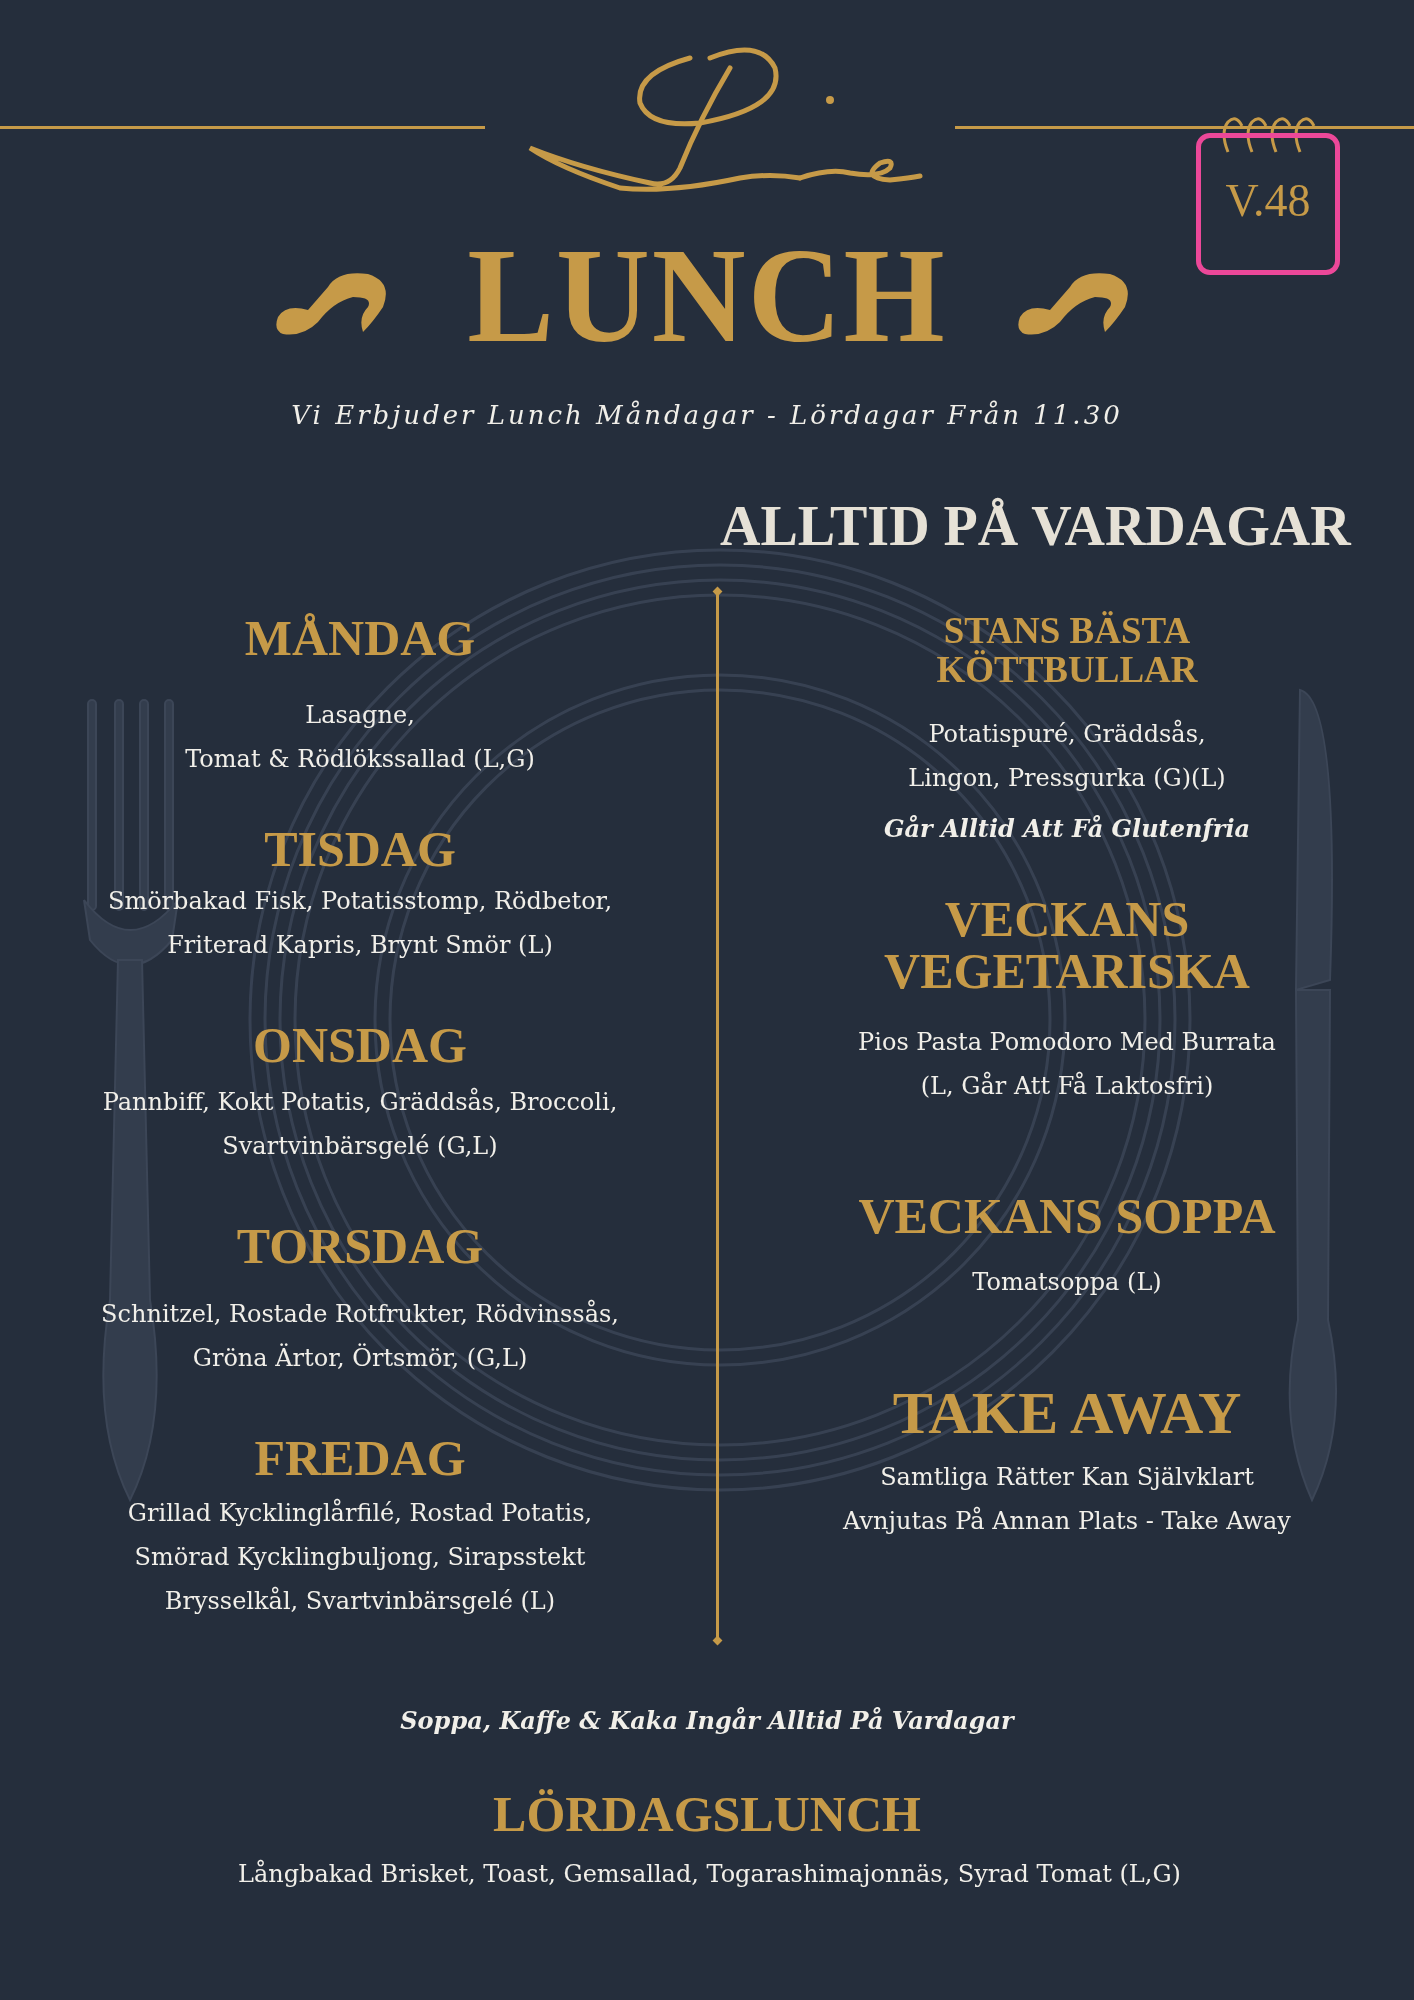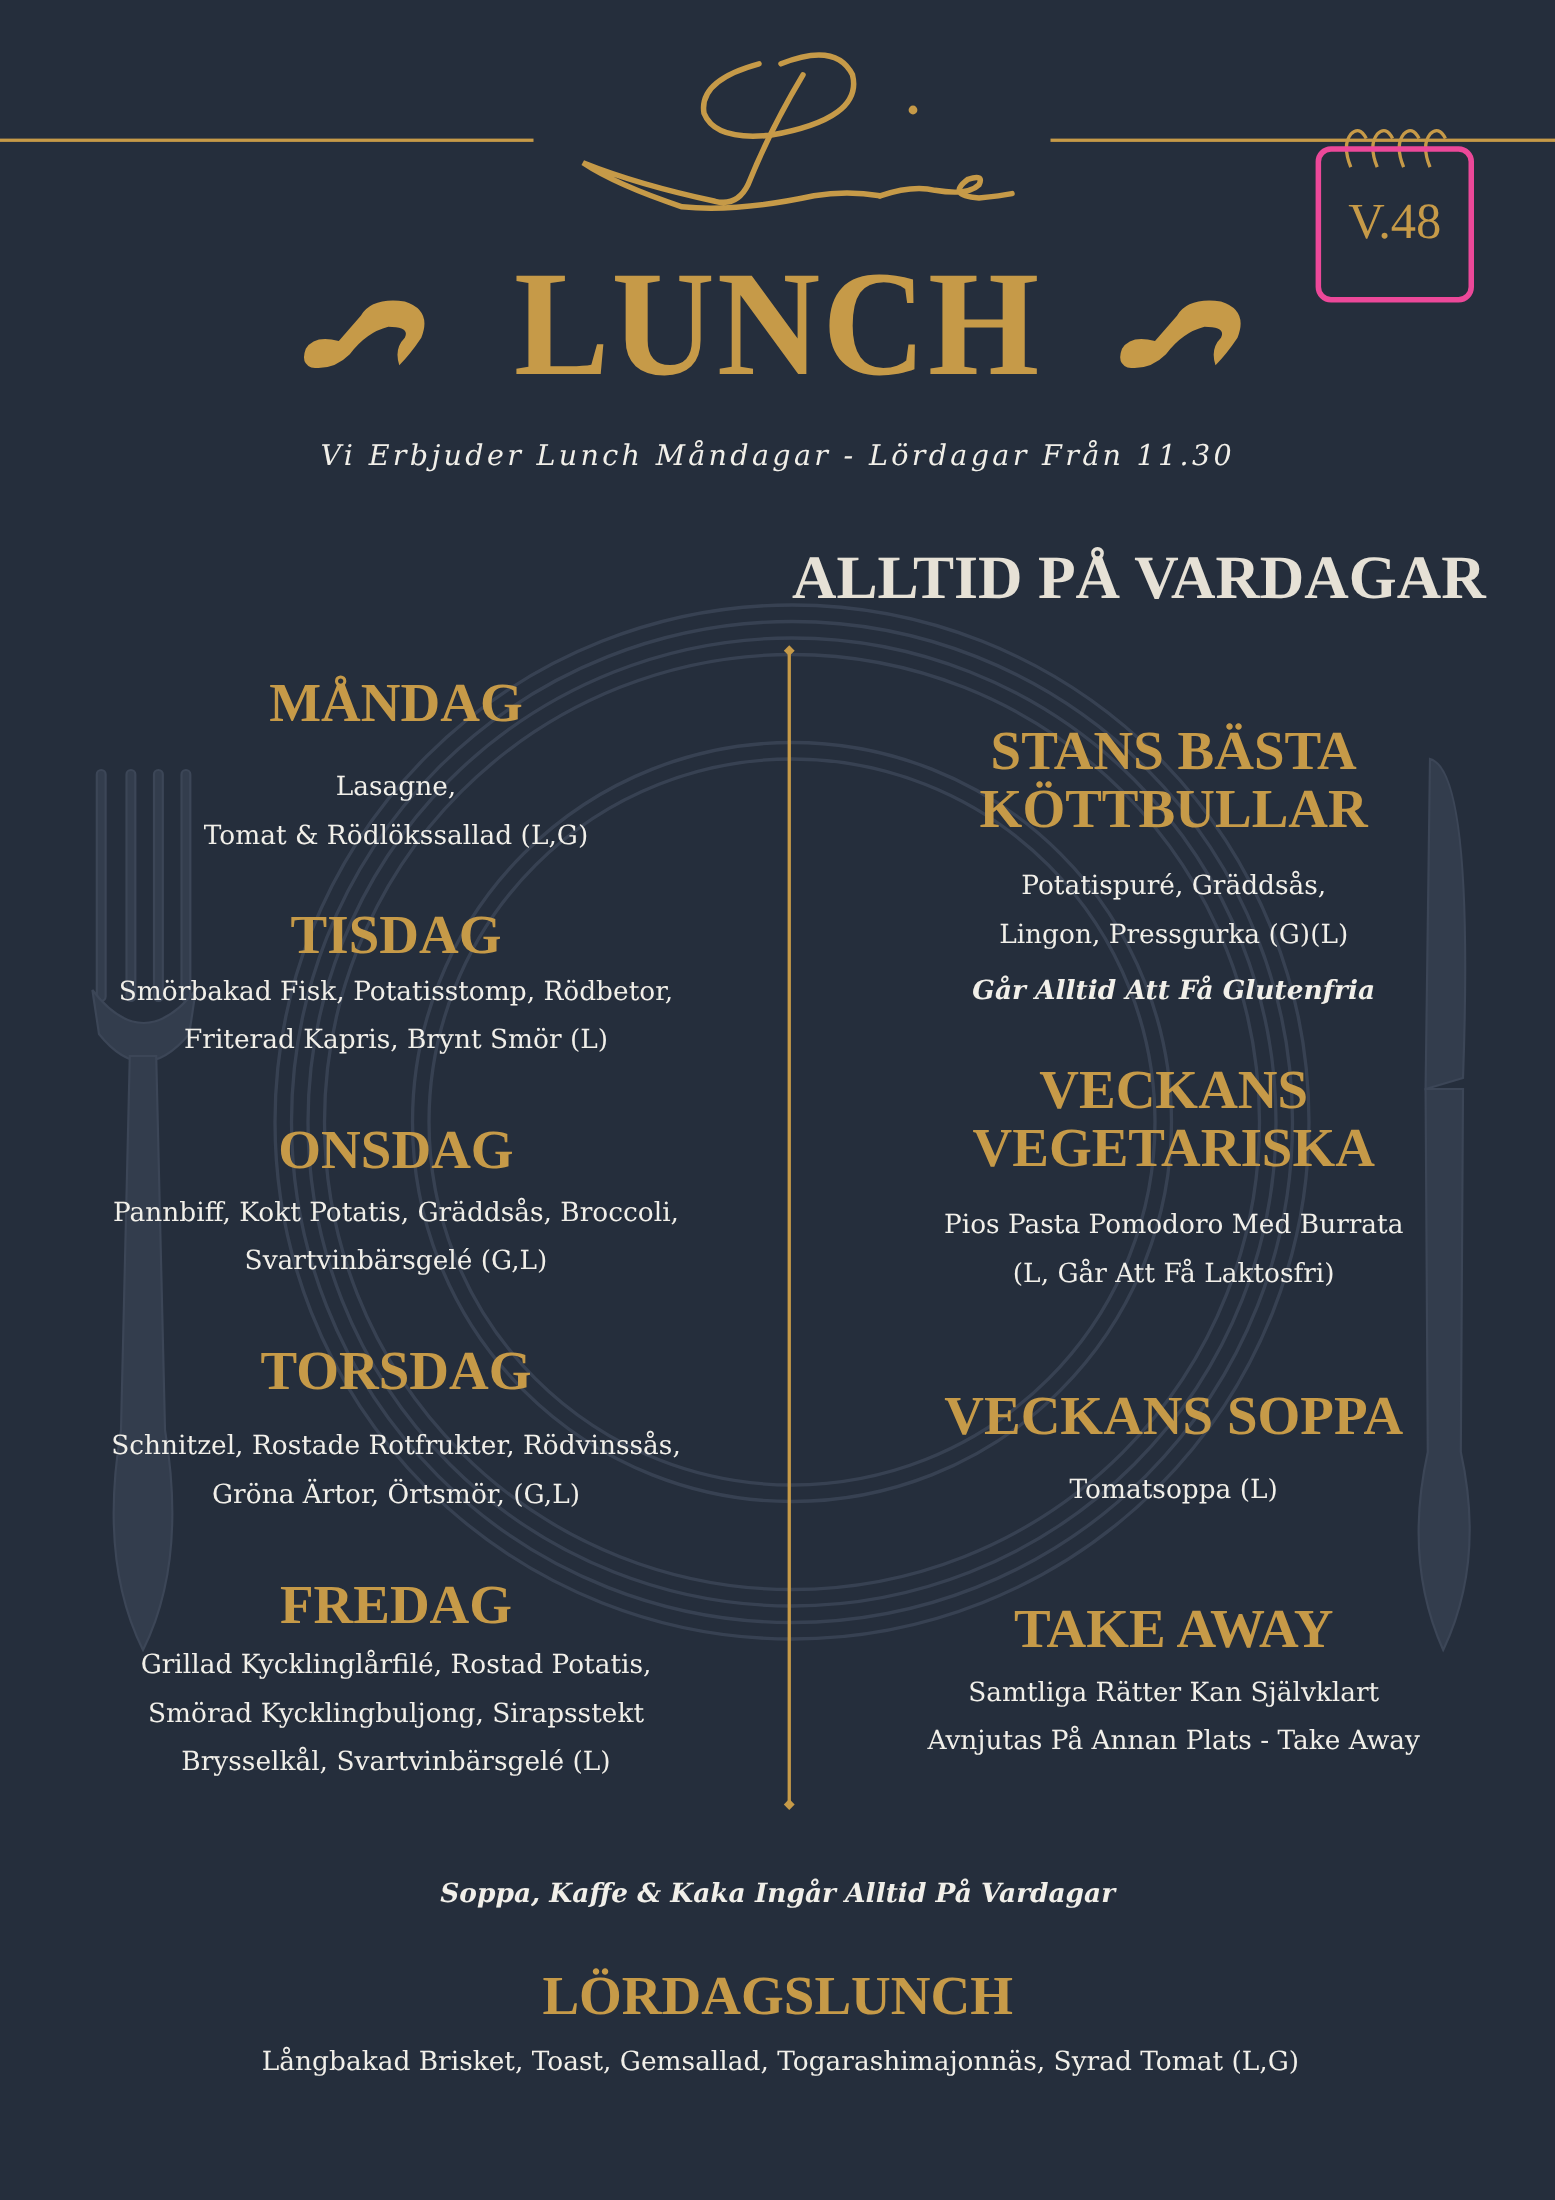--- a/index.html
+++ b/index.html
@@ -171,21 +171,21 @@
     <div class="dish" style="margin-top:6px;">
       <div>Grillad Kycklinglårfilé, Rostad Potatis,</div>
       <div>Smörad Kycklingbuljong, Sirapsstekt</div>
       <div>Brysselkål, Svartvinbärsgelé (L)</div>
     </div>
   </div>
 </div>
 
 <div class="col-right" style="top:612px;">
   <div>
-    <div class="section-title" style="font-size:50px;margin-top:44px;">
+    <div class="section-title" style="font-size:37px;">
       <div>STANS BÄSTA</div>
       <div>KÖTTBULLAR</div>
     </div>
     <div class="dish" style="margin-top:22px;">
       <div>Potatispuré, Gräddsås,</div>
       <div>Lingon, Pressgurka (G)(L)</div>
     </div>
     <div class="note" style="margin-top:14px;">Går Alltid Att Få Glutenfria</div>
   </div>
   <div style="margin-top:50px;">
@@ -200,21 +200,21 @@
   </div>
   <div style="margin-top:82px;">
     <div class="section-title" style="font-size:50px;">
       <div>VECKANS SOPPA</div>
     </div>
     <div class="dish" style="margin-top:18px;">
       <div>Tomatsoppa (L)</div>
     </div>
   </div>
   <div style="margin-top:78px;">
-    <div class="section-title" style="font-size:50px;">
+    <div class="section-title" style="font-size:60px;">
       <div>TAKE AWAY</div>
     </div>
     <div class="dish" style="margin-top:10px;">
       <div>Samtliga Rätter Kan Självklart</div>
       <div>Avnjutas På Annan Plats - Take Away</div>
     </div>
   </div>
 </div>
 
 <div class="abs note" style="left:0; right:0; top:1706px;">Soppa,  Kaffe &amp; Kaka Ingår Alltid På Vardagar</div>

